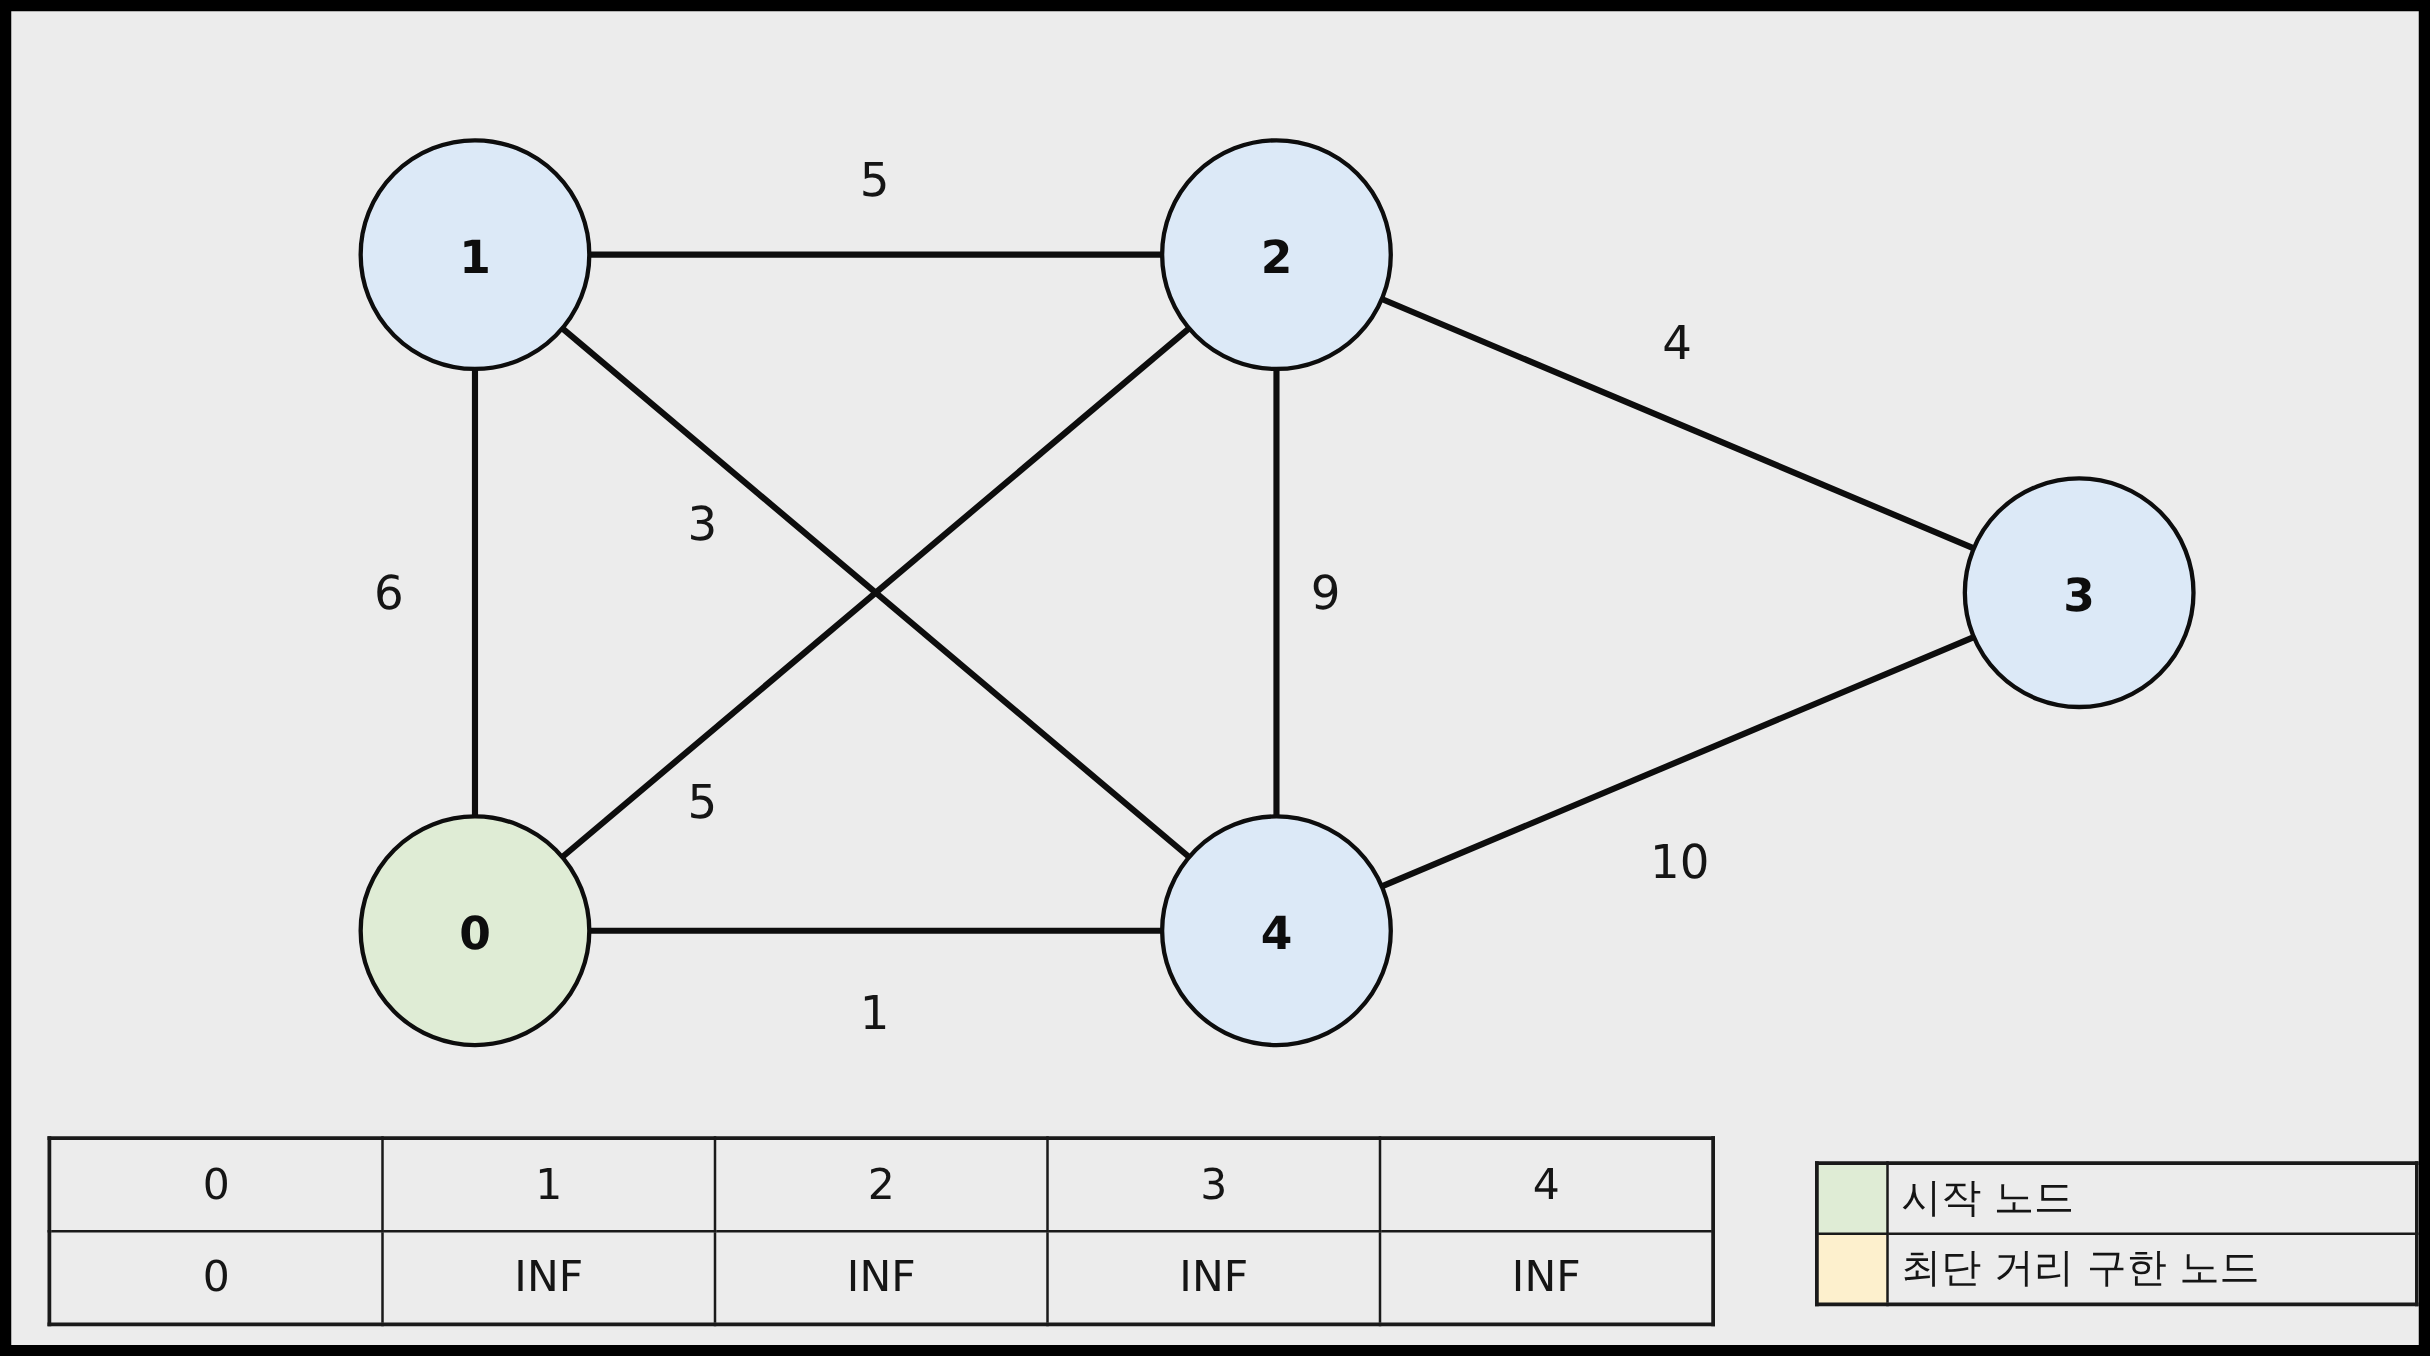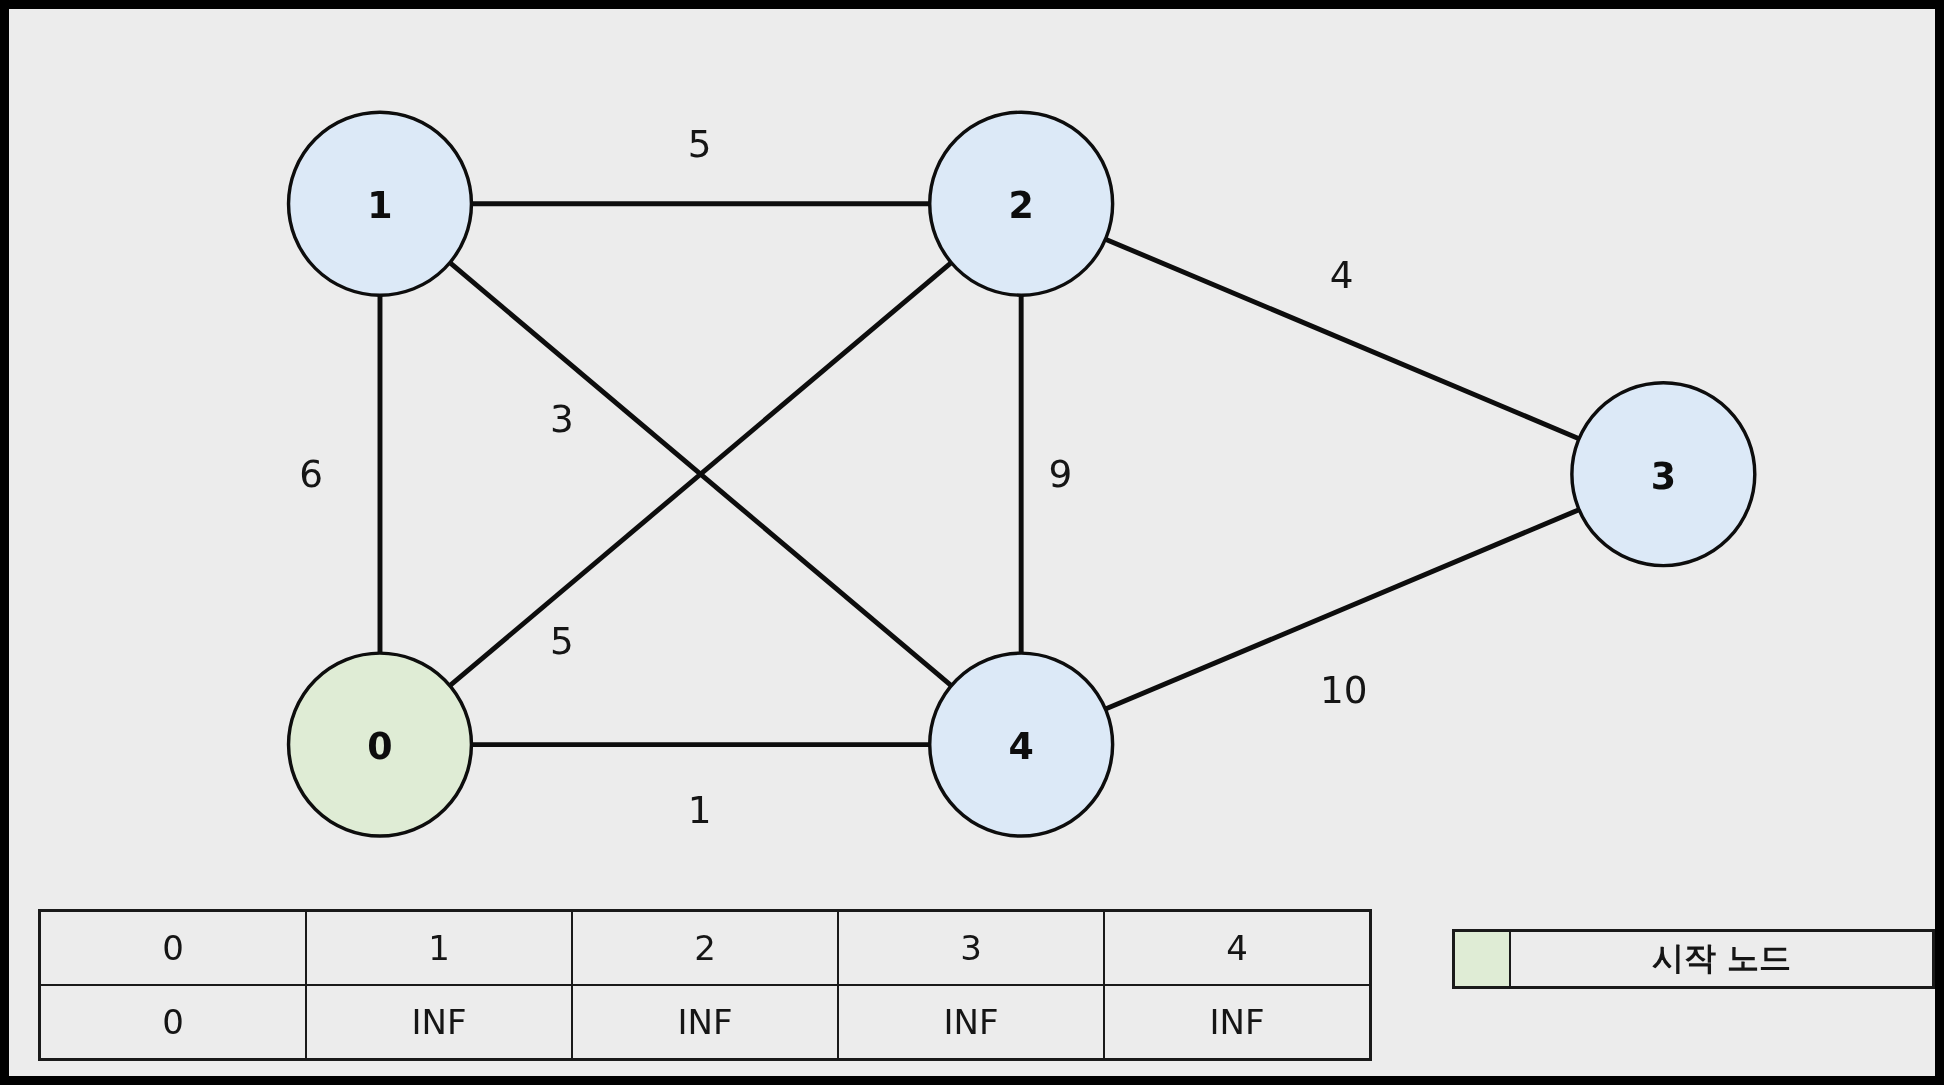--- a/index.html
+++ b/index.html
@@ -80,23 +80,22 @@
     border: 3px solid #1a1a1a;
     background: #ececec;
   }
   #legend td {
     border: 2px solid #1a1a1a;
     height: 54px;
     padding: 0;
     font-family: "DejaVu Sans", "Liberation Sans", sans-serif;
     font-size: 32px;
     color: #151515;
-    text-align: center;
+    text-align: left;
     vertical-align: middle;
-    font-weight: bold;
   }
   #legend td.swatch {
     width: 54px;
     min-width: 54px;
   }
   #legend td.legend-text {
     width: 404px;
     padding: 0 10px;
   }
 </style>
@@ -158,16 +157,20 @@
         </tr>
     </tbody>
   </table>
 
   <table id="legend">
     <tbody id="legend-body">
         <tr>
           <td class="swatch" style="background: rgb(223, 236, 213);"></td>
           <td class="legend-text">시작 노드</td>
         </tr>
+        <tr>
+          <td class="swatch" style="background: rgb(253, 240, 205);"></td>
+          <td class="legend-text">최단 거리 구한 노드</td>
+        </tr>
       </tbody>
   </table>
 
 </div>
 
 </body></html>

